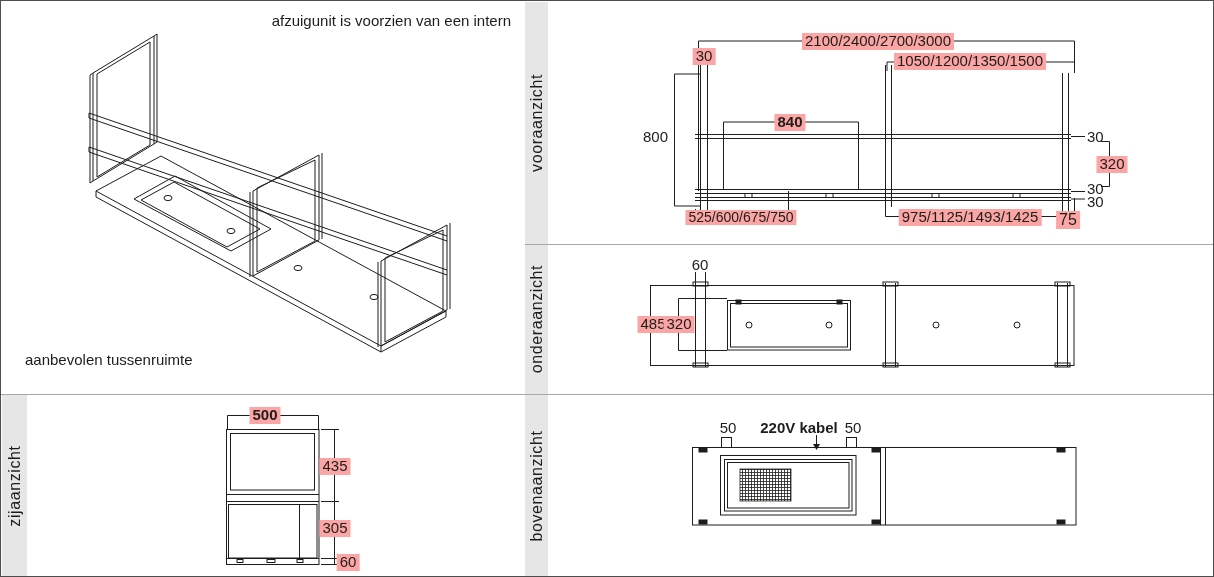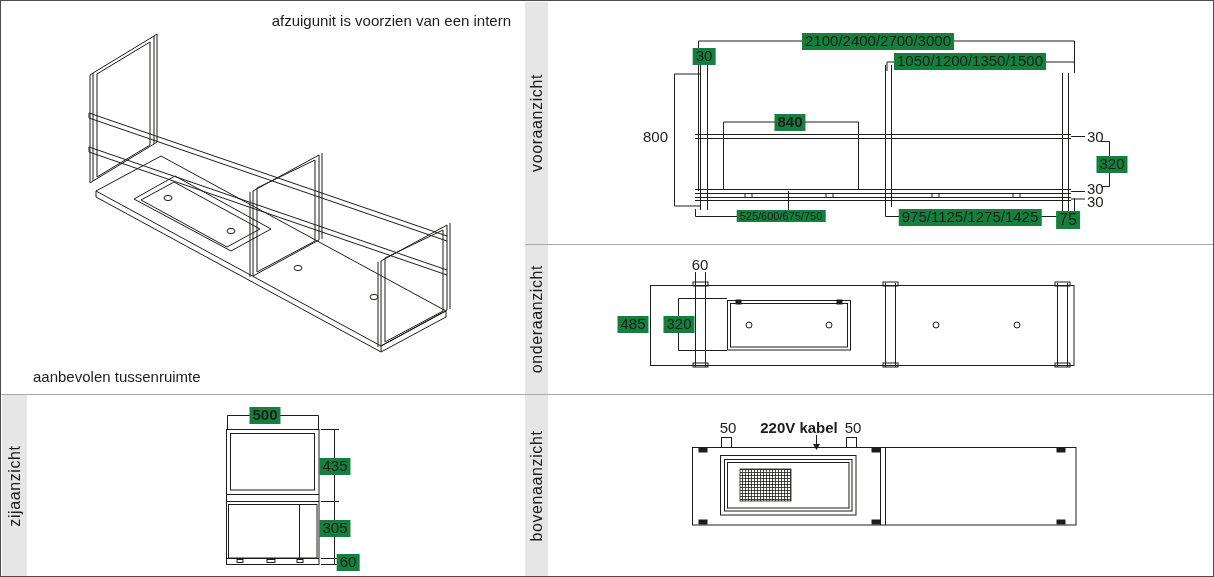--- a/index.html
+++ b/index.html
@@ -37,22 +37,22 @@
     position:absolute;
     font-size:15px;
     line-height:1.1;
     color:#1d1d1b;
     white-space:nowrap;
   }
   .dim{
     font-size:15px;
   }
   .ctr{transform:translateX(-50%);}
-  .bg{background:#15803d;padding:0 3px;}
-  .sm{font-size:11px;margin-left:40px;}
+  .bg{background:#fca5a5;padding:0 3px;}
+  .sm{font-size:14px;}
   .xs{font-size:16px;}
   .ra{text-align:right;margin-left:11px;}
 </style>
 </head>
 <body>
 
 <div class="page">
 
   <div class="strip" style="left:524px;top:1px;width:23px;height:242px;"></div>
   <div class="strip" style="left:524px;top:244px;width:23px;height:149px;"></div>
@@ -207,37 +207,37 @@
       <rect x="266" y="558.5" width="8" height="3"></rect>
       <rect x="296" y="558.5" width="6" height="3"></rect>
 
       <path d="M226.5,414.5 H317.5 M226.5,414.5 V428 M317.5,414.5 V428"></path>
 
       <path d="M333.5,428.5 V563.5 M320,428.5 H338 M320,500.5 H338 M320,557.5 H338 M320,563.5 H338"></path>
     </g>
   </svg>
 
   <div class="txt ra" style="right:702px;top:12px;">afzuigunit is voorzien van een intern</div>
-  <div class="txt" style="left:32px;top:351px;margin-top:17px;">aanbevolen tussenruimte</div>
+  <div class="txt" style="left:24px;top:351px;">aanbevolen tussenruimte</div>
 
   <div class="txt dim ctr bg" style="left:877px;top:32px;">2100/2400/2700/3000</div>
   <div class="txt dim ctr bg" style="left:703px;top:47px;">30</div>
   <div class="txt dim ctr bg" style="left:969px;top:52px;">1050/1200/1350/1500</div>
   <div class="txt dim" style="right:545px;top:128px;">800</div>
   <div class="txt dim ctr bg" style="left:789px;top:113px;font-weight:bold;">840</div>
   <div class="txt dim" style="left:1086px;top:128px;">30</div>
   <div class="txt dim ctr bg" style="left:1111px;top:155px;">320</div>
   <div class="txt dim" style="left:1086px;top:180px;">30</div>
   <div class="txt dim" style="left:1086px;top:193px;">30</div>
   <div class="txt sm ctr bg" style="left:740px;top:209px;">525/600/675/750</div>
-  <div class="txt dim ctr bg" style="left:969px;top:208px;">975/1125/1275/1425</div>
+  <div class="txt dim ctr bg" style="left:969px;top:208px;">975/1125/1493/1425</div>
   <div class="txt xs ctr bg" style="left:1067px;top:210px;">75</div>
 
   <div class="txt dim ctr" style="left:699px;top:256px;">60</div>
-  <div class="txt dim ctr bg" style="left:632px;top:315px;">485</div>
+  <div class="txt dim ctr bg" style="left:652px;top:315px;">485</div>
   <div class="txt dim ctr bg" style="left:678px;top:315px;">320</div>
 
   <div class="txt dim ctr bg" style="left:264px;top:406px;font-weight:bold;">500</div>
   <div class="txt dim ctr bg" style="left:334px;top:457px;">435</div>
   <div class="txt dim ctr bg" style="left:334px;top:519px;">305</div>
   <div class="txt dim ctr bg" style="left:347px;top:553px;">60</div>
 
   <div class="txt dim ctr" style="left:727px;top:419px;">50</div>
   <div class="txt dim ctr" style="left:798px;top:419px;font-weight:bold;">220V kabel</div>
   <div class="txt dim ctr" style="left:852px;top:419px;">50</div>

